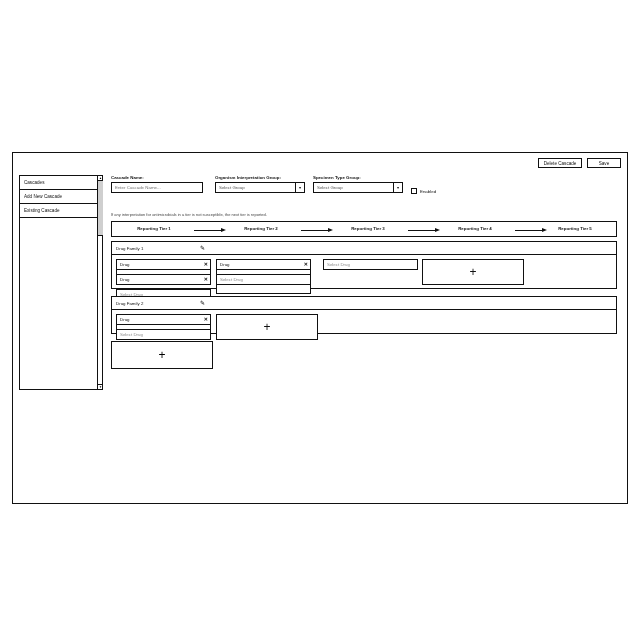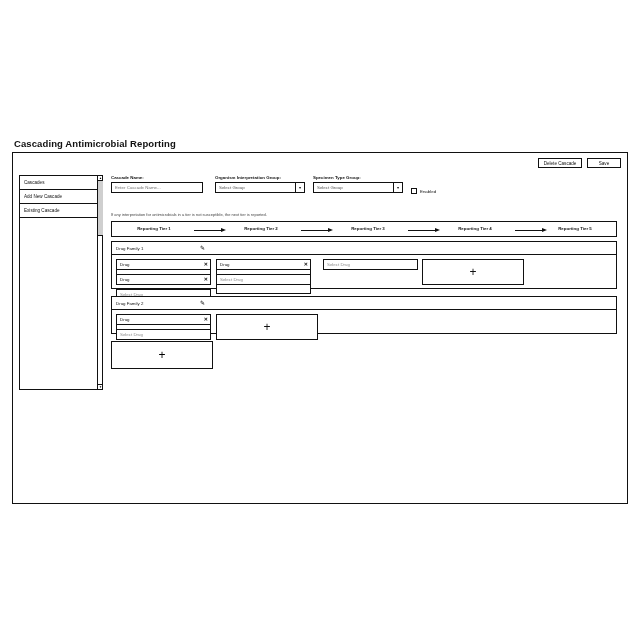--- a/index.html
+++ b/index.html
@@ -353,21 +353,20 @@
     box-sizing: border-box;
     background: #fff;
     cursor: pointer;
   }
 </style>
 </head>
 <body>
 
 <div class="page">
 
-  <div class="app-title">Cascading Antimicrobial Reporting</div>
 
   <div class="app-frame">
 
     <div class="action-bar">
       <button class="btn btn-delete">Delete Cascade</button>
       <button class="btn btn-save">Save</button>
     </div>
 
     <div class="sidebar">
       <div class="sb-item sb-item-0">Cascades</div>

